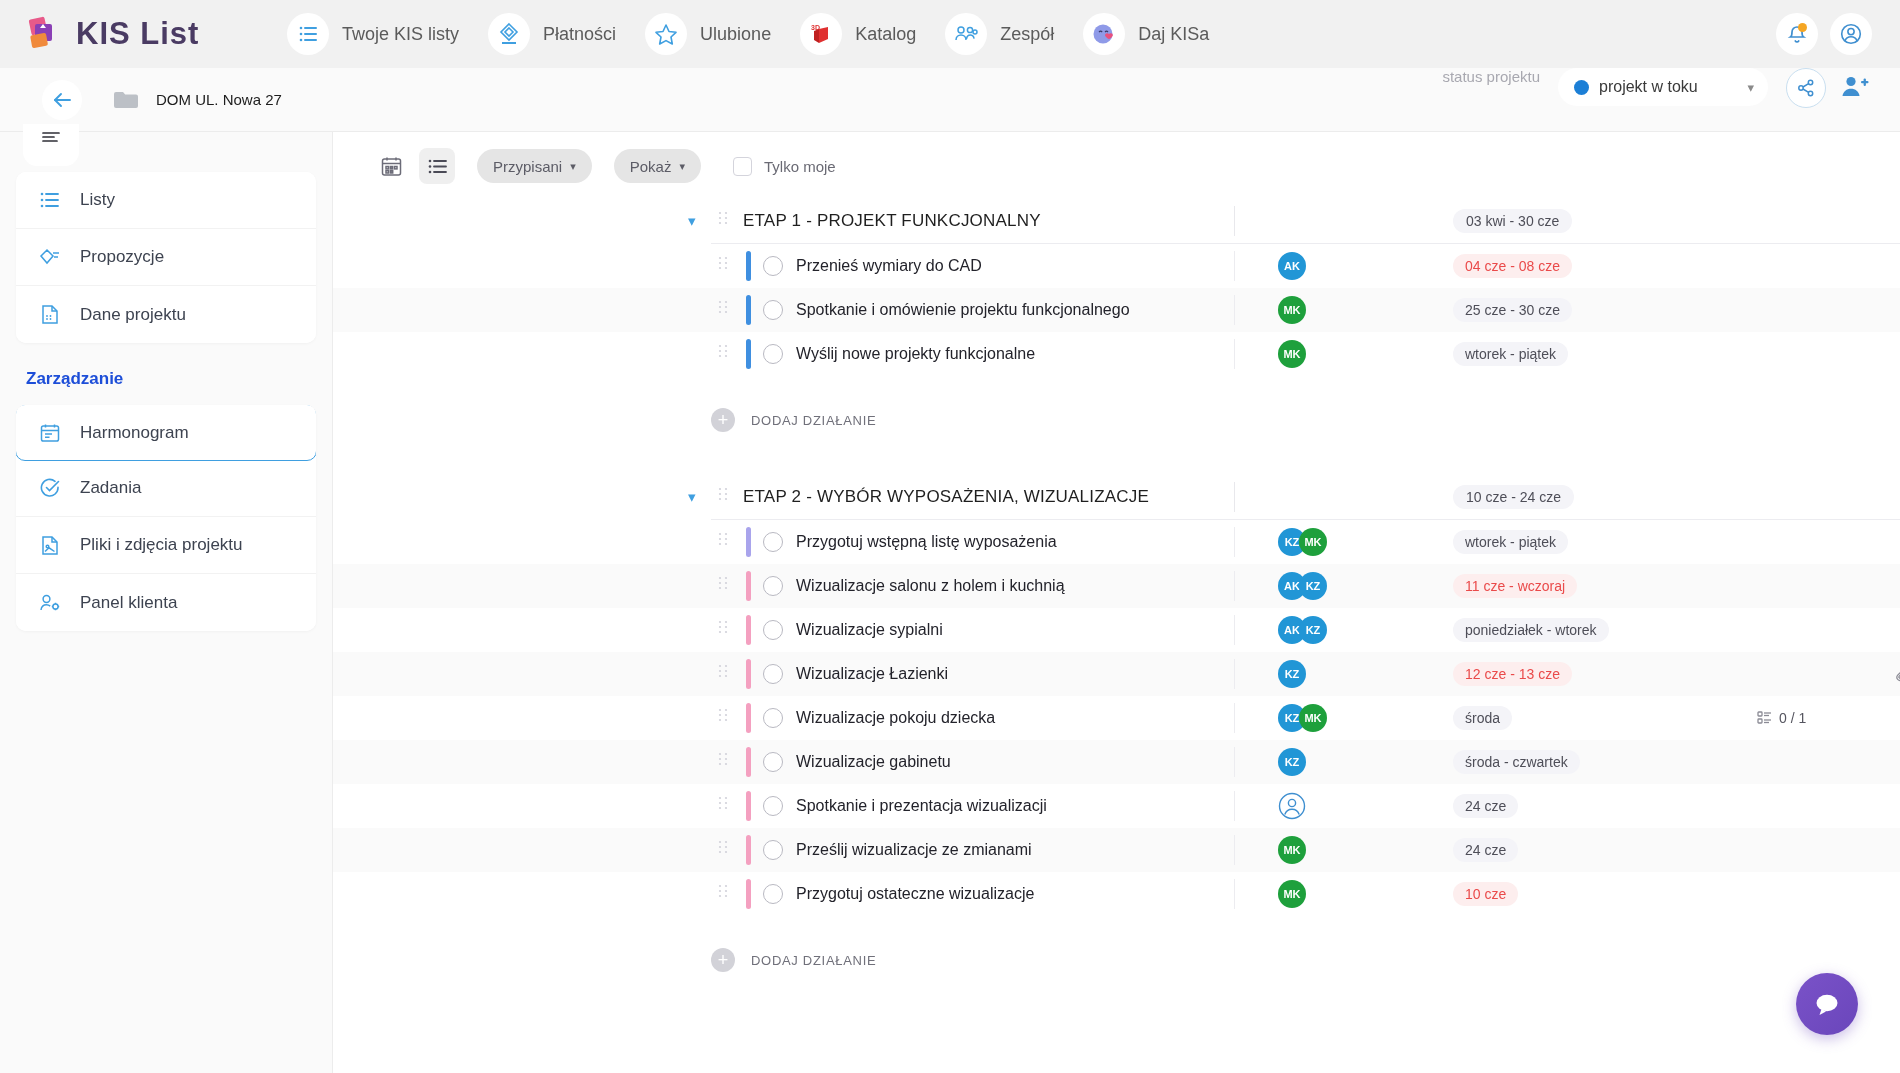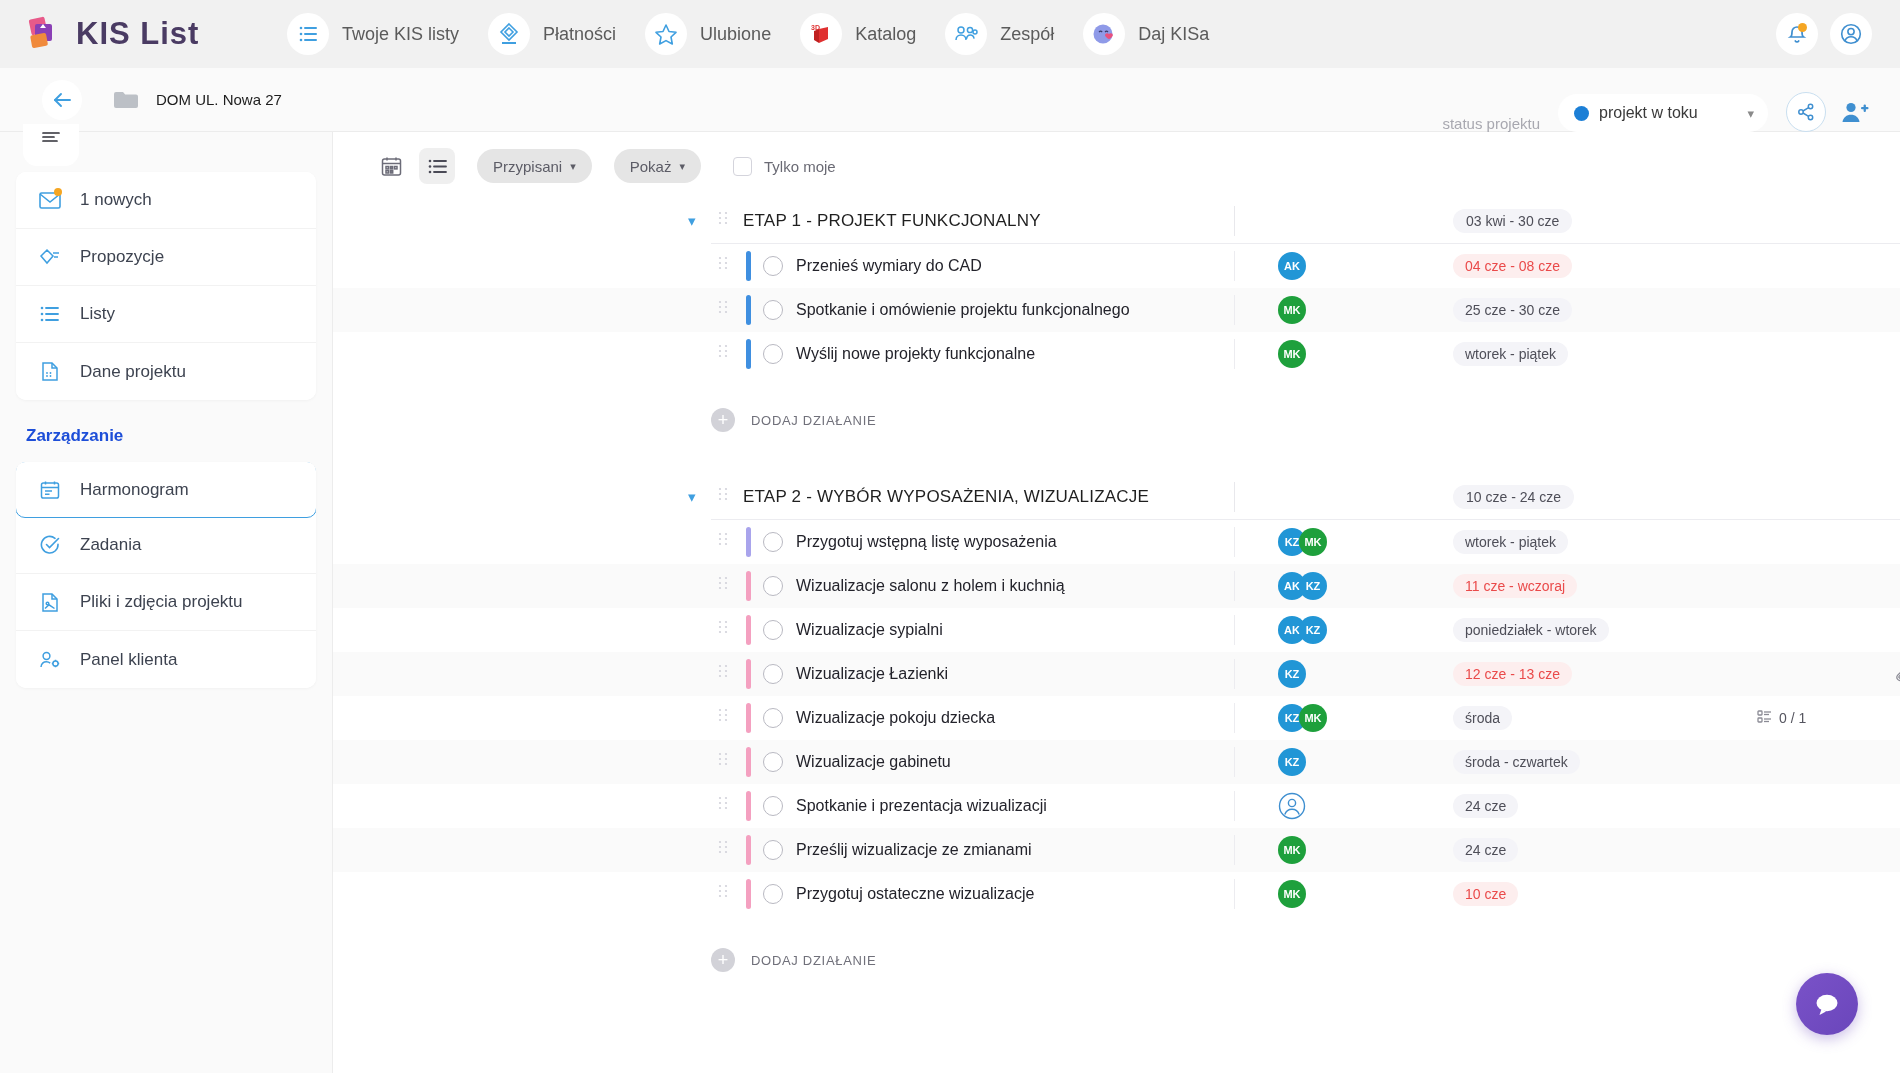--- a/index.html
+++ b/index.html
@@ -61,21 +61,21 @@
   }
   .back-btn {
     width: 40px; height: 40px; border-radius: 50%; background: #fff;
     display: flex; align-items: center; justify-content: center; cursor: pointer;
     margin-left: 14px;
   }
   .folder-icon { margin-left: 30px; display: flex; align-items: center; }
   .project-title { font-size: 15px; color: #1d1d1d; margin-left: 16px; font-weight: 400; }
   .subheader-right {
     position: absolute; right: 26px; top: 0; height: 64px;
-    display: flex; align-items: flex-end; gap: 10px;
+    display: flex; align-items: flex-start; gap: 10px;
   }
   .status-label { font-size: 15px; color: #a8a8b0; margin-right: 8px; }
   .status-pill {
     background: #fff; border-radius: 22px; height: 38px;
     display: flex; align-items: center; gap: 10px;
     padding: 0 14px 0 16px; cursor: pointer; min-width: 210px;
   }
   .status-dot { width: 15px; height: 15px; border-radius: 50%; background: #1c7fd6; flex:0 0 15px;}
   .status-text { font-size: 16px; color: #3a3a3a; flex: 1; }
   .chev { color: #8a8a8a; font-size: 13px; margin-left: 18px; }
@@ -198,21 +198,21 @@
     font-size: 11px; font-weight: bold; color: #fff;
   }
   .avatar + .avatar { margin-left: -7px; }
   .t-date {
     position: absolute; left: 1120px; border-radius: 14px;
     padding: 4px 12px; font-size: 14px; white-space: nowrap;
   }
   .t-date.normal { background: #f4f4f8; color: #4e4e58; }
   .t-date.overdue { background: #fdeeee; color: #ea4a4a; }
   .t-subtasks {
-    position: absolute; left: 1424px; display: flex; gap: 7px;
+    position: absolute; left: 1424px; display: flex; align-items: center; gap: 7px;
     font-size: 14px; color: #55555f;
   }
   .t-attach { position: absolute; left: 1563px; display: flex; align-items: center; gap: 5px; font-size: 14px; color:#55555f;}
   .add-action {
     display: flex; align-items: center; gap: 16px;
     padding: 32px 0 0 378px; cursor: pointer;
   }
   .add-circle {
     width: 24px; height: 24px; border-radius: 50%; background: #d2d2d8;
     display: flex; align-items: center; justify-content: center;
@@ -379,50 +379,40 @@
       <svg width="20" height="14" viewBox="0 0 20 14" stroke="#2e2e36" stroke-width="1.7" stroke-linecap="round">
         <line x1="2" y1="3" x2="18" y2="3"></line>
           <line x1="2" y1="7" x2="13" y2="7"></line>
           <line x1="2" y1="11" x2="16" y2="11"></line>
       </svg>
     </div>
 
     <div class="side-card first">
       <div class="side-item">
         <span class="side-icon">
-          <svg width="22" height="18" viewBox="0 0 22 18" fill="none" stroke="#3f9fe0" stroke-width="1.6">
-            <rect x="1" y="2" width="20" height="15" rx="1.6"></rect>
-              <polyline points="1,3 11,11 21,3"></polyline>
-          </svg>
-        </span>
-        <span class="mail-dot"></span>
-        <span class="side-item-label">1 nowych</span>
-      </div>
-      <div class="side-item">
-        <span class="side-icon">
-          <svg width="22" height="20" viewBox="0 0 22 20" fill="none" stroke="#3f9fe0" stroke-width="1.5">
-            <path d="M8 3 L14 9 L8 16 L2 9 Z"></path>
-              <line x1="14" y1="6" x2="20" y2="6"></line>
-              <line x1="15" y1="10" x2="19" y2="10"></line>
-          </svg>
-        </span>
-        <span class="side-item-label">Propozycje</span>
-      </div>
-      <div class="side-item">
-        <span class="side-icon">
           <svg width="20" height="20" viewBox="0 0 20 20" stroke="#3f9fe0" stroke-width="1.8" stroke-linecap="round">
             <circle cx="2" cy="4" r="1.3" fill="#3f9fe0" stroke="none"></circle>
               <line x1="6" y1="4" x2="18" y2="4"></line>
             <circle cx="2" cy="10" r="1.3" fill="#3f9fe0" stroke="none"></circle>
               <line x1="6" y1="10" x2="18" y2="10"></line>
             <circle cx="2" cy="16" r="1.3" fill="#3f9fe0" stroke="none"></circle>
               <line x1="6" y1="16" x2="18" y2="16"></line>
           </svg>
         </span>
         <span class="side-item-label">Listy</span>
+      </div>
+      <div class="side-item">
+        <span class="side-icon">
+          <svg width="22" height="20" viewBox="0 0 22 20" fill="none" stroke="#3f9fe0" stroke-width="1.5">
+            <path d="M8 3 L14 9 L8 16 L2 9 Z"></path>
+              <line x1="14" y1="6" x2="20" y2="6"></line>
+              <line x1="15" y1="10" x2="19" y2="10"></line>
+          </svg>
+        </span>
+        <span class="side-item-label">Propozycje</span>
       </div>
       <div class="side-item">
         <span class="side-icon">
           <svg width="18" height="21" viewBox="0 0 18 21" fill="none" stroke="#3f9fe0" stroke-width="1.5">
             <path d="M2 2h9l5 5v12H2z"></path>
               <path d="M11 2v5h5"></path>
             <circle cx="6" cy="12" r=".9" fill="#3f9fe0" stroke="none"></circle>
               <circle cx="9.5" cy="12" r=".9" fill="#3f9fe0" stroke="none"></circle>
             <circle cx="6" cy="15" r=".9" fill="#3f9fe0" stroke="none"></circle>
               <circle cx="9.5" cy="15" r=".9" fill="#3f9fe0" stroke="none"></circle>

